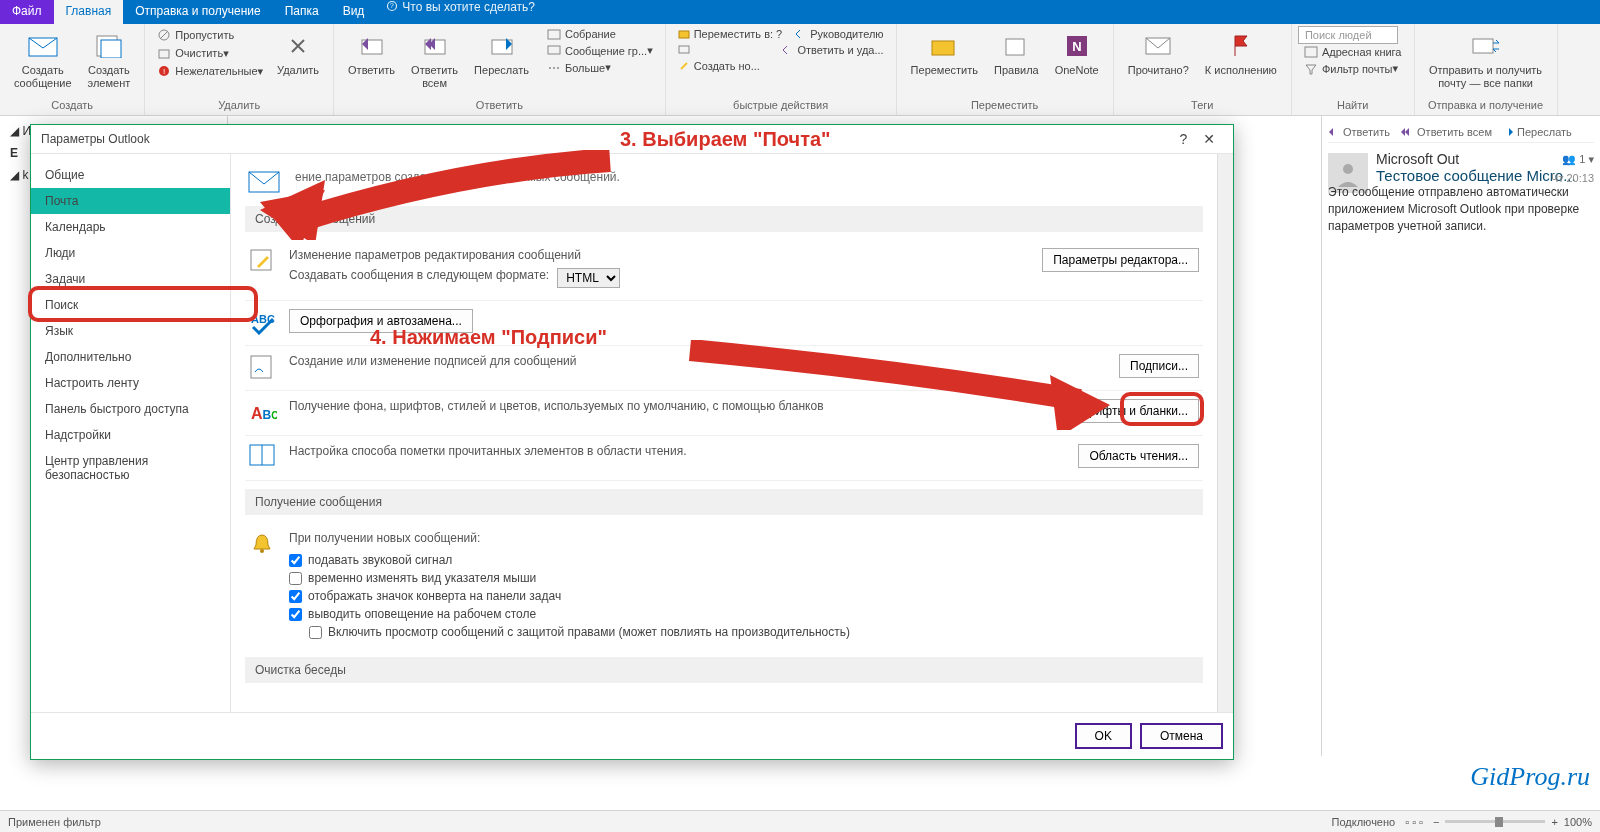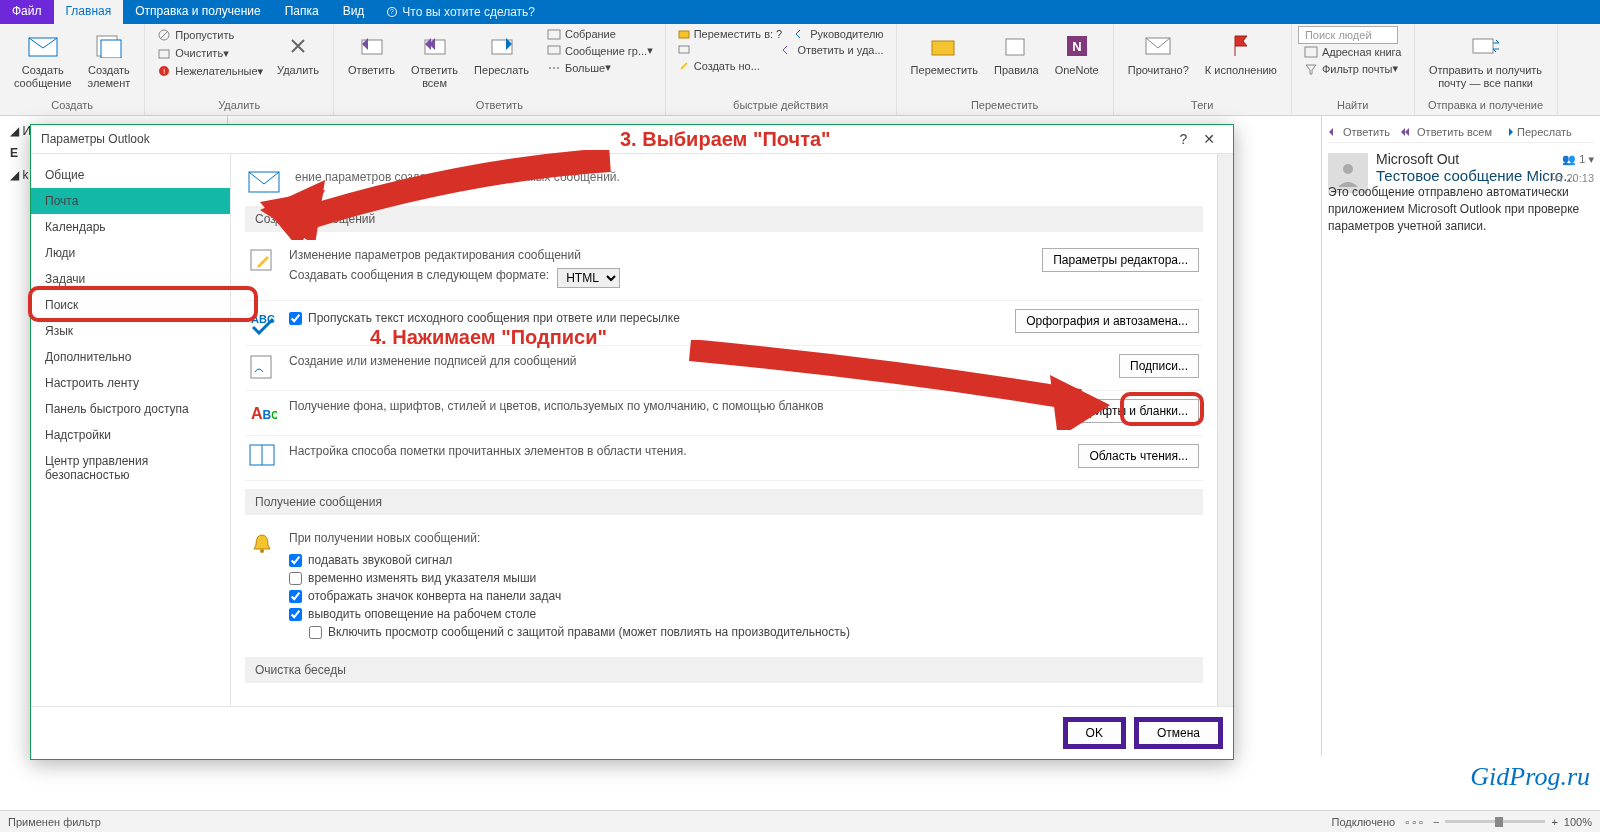--- a/index.html
+++ b/index.html
@@ -2,21 +2,21 @@
 <html><head>
 <meta charset="utf-8">
 <style>
 *{box-sizing:border-box;margin:0;padding:0;font-family:"Segoe UI",Tahoma,sans-serif}
 body{background:#fff;font-size:12px;color:#444;width:1600px;height:832px;overflow:hidden;position:relative}
 
 .tabs{display:flex;background:#0072c6;color:#fff;height:24px;align-items:stretch}
 .tab{padding:4px 12px;cursor:pointer;font-size:12px}
 .tab.file{background:#6d28d9}
 .tab.active{background:#f3f3f3;color:#0072c6}
-.tell-me{display:flex;align-items:center;padding:0 10px;opacity:0.9}
+.tell-me{display:flex;padding:0 10px;opacity:0.9}
 .tell-me svg{margin-right:4px}
 
 .ribbon{display:flex;background:#f3f3f3;height:92px;border-bottom:1px solid #d4d4d4}
 .rgroup{display:flex;flex-direction:column;border-right:1px solid #e1e1e1;padding:2px 6px}
 .rgroup-body{display:flex;flex:1;align-items:flex-start}
 .rgroup-label{text-align:center;font-size:11px;color:#666;padding:2px 0}
 .rbtn{display:flex;flex-direction:column;align-items:center;padding:4px 8px;cursor:pointer;min-width:50px}
 .rbtn-icon{width:32px;height:32px;margin-bottom:2px;display:flex;align-items:center;justify-content:center}
 .rbtn-label{font-size:11px;text-align:center;line-height:1.2}
 .rbtn-sm{display:flex;align-items:center;padding:2px 6px;cursor:pointer;font-size:11px;white-space:nowrap}
@@ -58,21 +58,21 @@
 .section-row{display:flex;align-items:flex-start;padding:8px 4px;gap:12px;border-bottom:1px solid #f0f0f0}
 .section-icon{width:28px;height:28px;flex-shrink:0}
 .section-text{flex:1;font-size:12px;color:#555}
 .section-text .main-line{margin-bottom:6px}
 .section-text .sub-line{display:flex;align-items:flex-start;gap:8px;margin:4px 0}
 .section-btn{background:#fdfdfd;border:1px solid #adadad;padding:4px 10px;font-size:12px;cursor:pointer;white-space:nowrap}
 .chk{display:flex;align-items:center;gap:6px;font-size:12px;color:#444;padding:2px 0}
 .chk input{width:13px;height:13px}
 select.combo{border:1px solid #ababab;padding:1px 4px;font-size:12px}
 .dlg-footer{display:flex;justify-content:flex-end;gap:8px;padding:10px;border-top:1px solid #e5e5e5}
-.dlg-footer button{padding:4px 18px;border:5px solid #4c1d95;background:#fdfdfd;font-size:12px;cursor:pointer}
+.dlg-footer button{padding:4px 18px;border:2px solid #4c1d95;background:#fdfdfd;font-size:12px;cursor:pointer}
 
 .annotation{position:absolute;z-index:100;pointer-events:none}
 .anno-text{color:#d73027;font-size:20px;font-weight:600}
 .red-box{border:4px solid #d73027;border-radius:10px;position:absolute;z-index:99}
 .scrollbar{width:16px;background:#f0f0f0;border-left:1px solid #ddd}
 </style>
 </head>
 <body>
 
 <div class="tabs">
@@ -444,26 +444,20 @@
           </div>
         </div>
         <button class="section-btn">Параметры редактора...</button>
       </div>
 
       <div class="section-row">
         <div class="section-icon"><svg width="28" height="26">
               <text x="2" y="14" fill="#0072c6" font-size="11" font-weight="bold">ABC</text>
               <path d="M4 18 L10 24 L24 10" fill="none" stroke="#0072c6" stroke-width="3"></path>
             </svg></div>
-        <div class="section-text">
-          <label class="chk">
-              <input type="checkbox" checked="" style="">
-              <span>Пропускать текст исходного сообщения при ответе или пересылке</span>
-            </label>
-        </div>
         <button class="section-btn">Орфография и автозамена...</button>
       </div>
 
       <div class="section-row">
         <div class="section-icon"><svg width="26" height="26">
               <rect x="2" y="2" width="20" height="22" fill="#fff" stroke="#888"></rect>
               <path d="M6 18 Q10 12 14 18" fill="none" stroke="#0072c6"></path>
             </svg></div>
         <div class="section-text">
           <div class="main-line">Создание или изменение подписей для сообщений</div>

